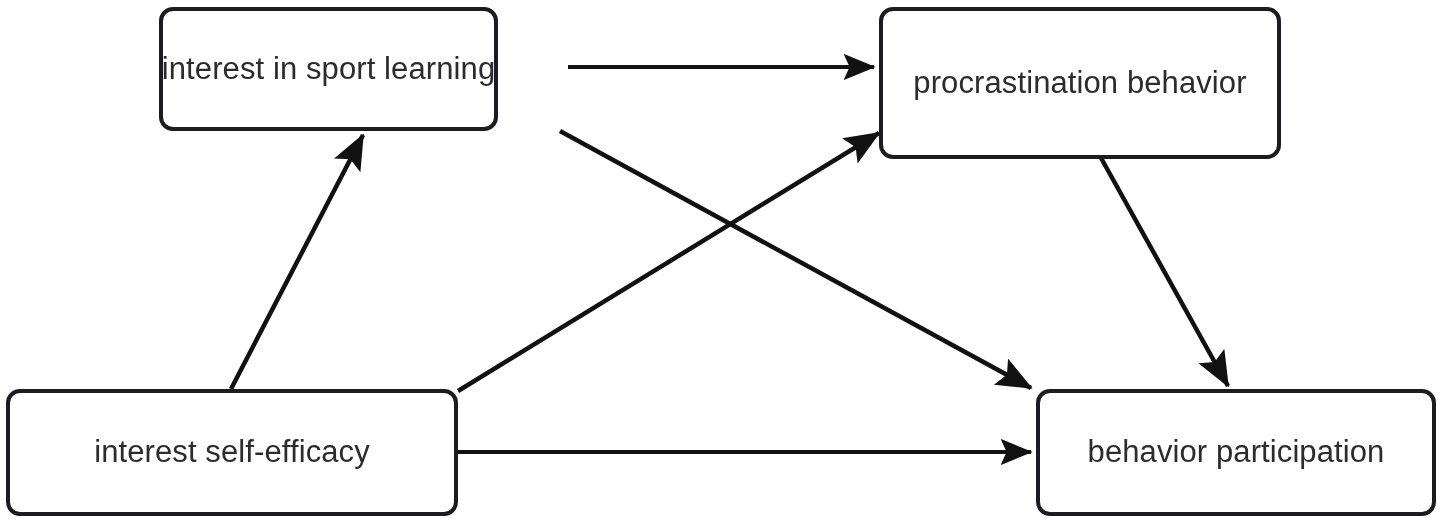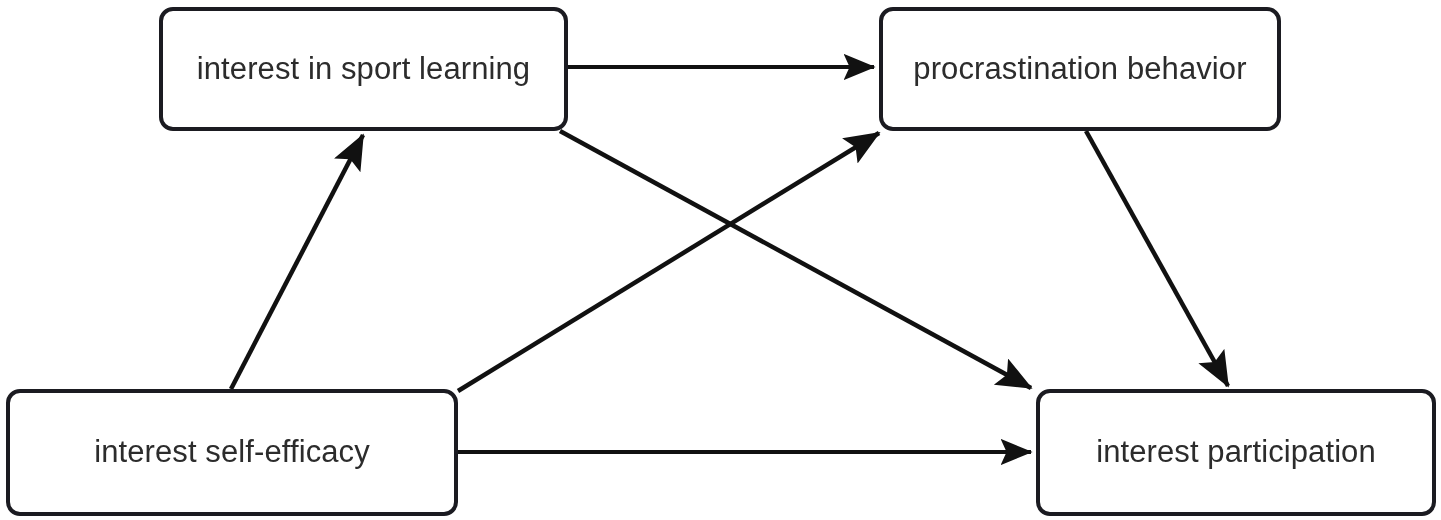--- a/index.html
+++ b/index.html
@@ -38,22 +38,22 @@
   }
   .node-label {
     color: #2c2c2c;
     font-size: 31px;
     line-height: 1.1;
     letter-spacing: 0.1px;
     white-space: nowrap;
     font-weight: 400;
   }
   
-  #node-interest      { left: 159px;  top: 7px;   width: 409px; height: 124px; }
-  #node-procrastination { left: 879px; top: 7px;  width: 402px; height: 124px; text-align: right; }
+  #node-interest      { left: 159px;  top: 7px;   width: 339px; height: 124px; }
+  #node-procrastination { left: 879px; top: 7px;  width: 402px; height: 152px; text-align: right; }
   #node-selfefficacy  { left: 6px;    top: 389px; width: 452px; height: 127px; }
   #node-participation { left: 1036px; top: 389px; width: 400px; height: 127px; }
 </style>
 </head>
 <body>
 
 <div id="diagram-canvas">
 
   <svg id="edge-layer" viewBox="0 0 1441 520" width="1441" height="520" aria-hidden="true">
     <defs>
@@ -81,16 +81,16 @@
 
   <div class="node-box" id="node-procrastination">
     <span class="node-label">procrastination behavior</span>
   </div>
 
   <div class="node-box" id="node-selfefficacy">
     <span class="node-label">interest self-efficacy</span>
   </div>
 
   <div class="node-box" id="node-participation">
-    <span class="node-label">interest participation</span>
+    <span class="node-label">behavior participation</span>
   </div>
 
 </div>
 
 </body></html>

